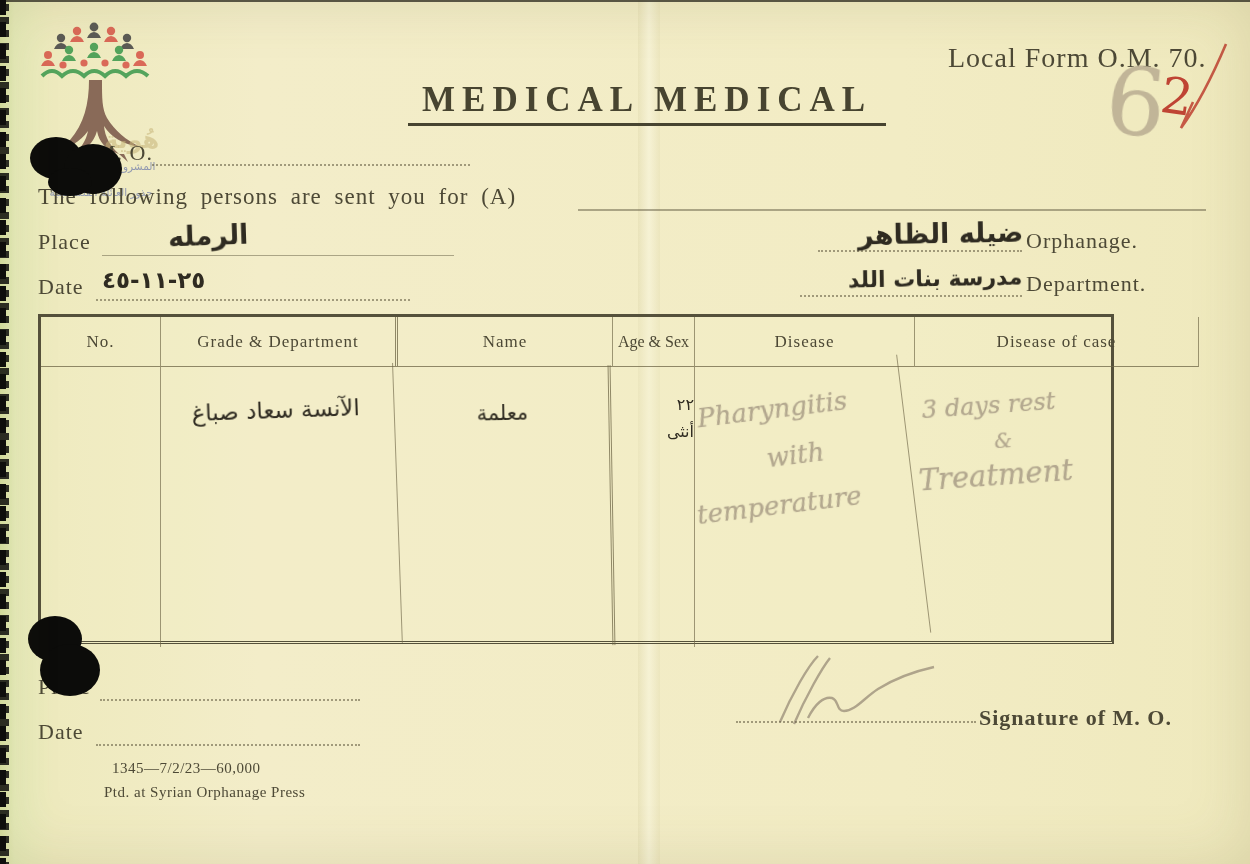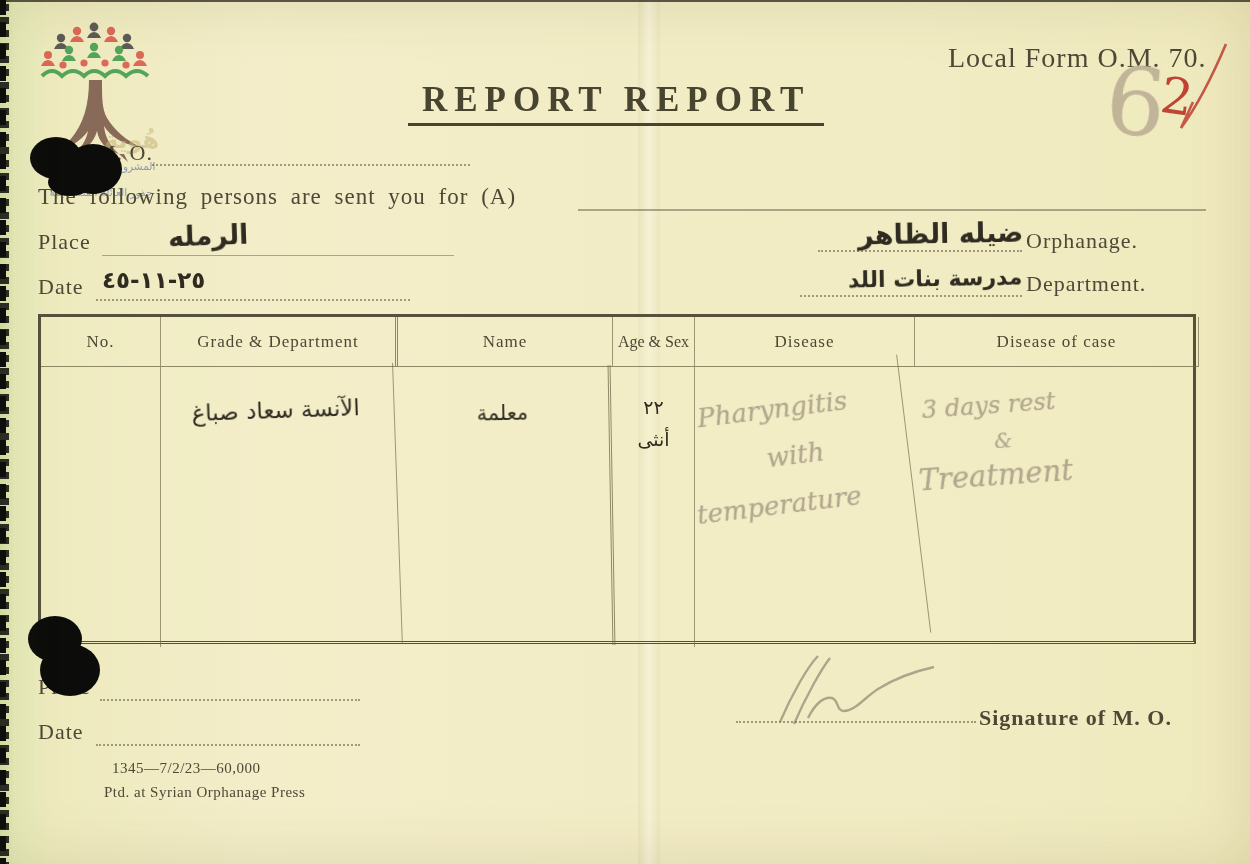--- a/index.html
+++ b/index.html
@@ -50,35 +50,35 @@
   .label { font-size:22px; letter-spacing:1px; }
   .arabic-hand { font-family:"DejaVu Sans", sans-serif; color:#2f2b21;
     filter:blur(.2px); }
 
   .pencil { color:#b3a88f; font-style:italic; font-family:"DejaVu Serif", serif;
     text-shadow:0 0 1px rgba(179,168,143,.7); filter:blur(.25px); }
   .pencil-num { color:rgba(187,175,148,.9); font-family:"DejaVu Serif", serif; }
   .red-num { color:#bf4434; font-family:"DejaVu Serif", serif; }
 
   
-  .report-table { position:absolute; left:38px; top:314px; width:1158px; height:330px;
+  .report-table { position:absolute; left:38px; top:314px; width:1076px; height:330px;
     display:grid; grid-template-columns:120px 237px 215px 82px 220px 284px;
     grid-template-rows:50px 280px;
     border:3px solid #55513b; border-bottom:3px double #55513b; background:rgba(244,238,200,.25); }
   .th { display:flex; align-items:center; justify-content:center;
     font-size:17px; letter-spacing:1px; color:#4c4835;
     border-bottom:1px solid rgba(110,102,70,.75); border-right:1px solid rgba(110,102,70,.65); }
   .th.small { font-size:16px; letter-spacing:0; }
   .th.dbl, .td.dbl { border-right:3px double rgba(110,102,70,.75); }
   .th:last-child, .td:last-child { border-right:none; }
   .td { border-right:1px solid rgba(110,102,70,.65); position:relative; }
 
   .cell-name { text-align:center; padding-top:30px; font-size:23px; transform:rotate(-2deg); }
   .cell-grade { text-align:center; padding-top:34px; font-size:21px; transform:rotate(-1deg); }
-  .cell-agesex { text-align:center; padding-top:24px; font-size:19px; line-height:1.7; }
+  .cell-agesex { text-align:right; padding-top:24px; font-size:16px; line-height:1.7; }
   .cell-disease { padding-top:26px; transform:rotate(-7deg); font-size:26px; line-height:1; }
   .cell-disease .l1 { margin-left:14px; }
   .cell-disease .l2 { margin-left:78px; margin-top:22px; }
   .cell-disease .l3 { margin-left:2px; margin-top:22px; }
   .cell-disposal { padding-top:22px; transform:rotate(-4deg); font-size:24px; line-height:1; }
   .cell-disposal .l1 { margin-left:14px; }
   .cell-disposal .l2 { margin-left:84px; margin-top:14px; font-size:20px; }
   .cell-disposal .l3 { margin-left:6px; margin-top:10px; font-size:29px; }
   .pline { display:block; }
 
@@ -141,21 +141,21 @@
 
   <div class="abs wm-big" style="left:104px; top:126px;">هُوية</div>
   <div class="abs wm-small" style="left:36px; top:160px;">
     <div>المشروع الوطني للحفاظ على</div>
     <div>جذور العائلة الفلسطينية</div>
   </div>
 
   <div class="abs printed" style="left:948px; top:42px; font-size:28px; letter-spacing:1px;">Local Form O.M. 70.</div>
 
   <div class="abs" style="left:408px; top:80px;">
-    <span class="title">REPORT REPORT</span>
+    <span class="title">MEDICAL MEDICAL</span>
   </div>
 
   <div class="abs pencil-num" style="left:1106px; top:48px; font-size:94px; transform:rotate(6deg); filter:blur(.3px);">6</div>
   <div class="abs red-num" style="left:1161px; top:68px; font-size:50px; transform:rotate(8deg);">2</div>
   <svg class="abs" style="left:1138px; top:40px;" width="95" height="105" viewBox="0 0 95 105">
     <path d="M88,4 C77,30 62,62 43,88 L55,62" stroke="#bf4434" stroke-width="2.6" fill="none" opacity=".88"></path>
   </svg>
 
   <div class="blob" style="left:30px; top:137px; width:52px; height:42px;"></div>
   <div class="blob" style="left:64px; top:144px; width:58px; height:50px;"></div>

